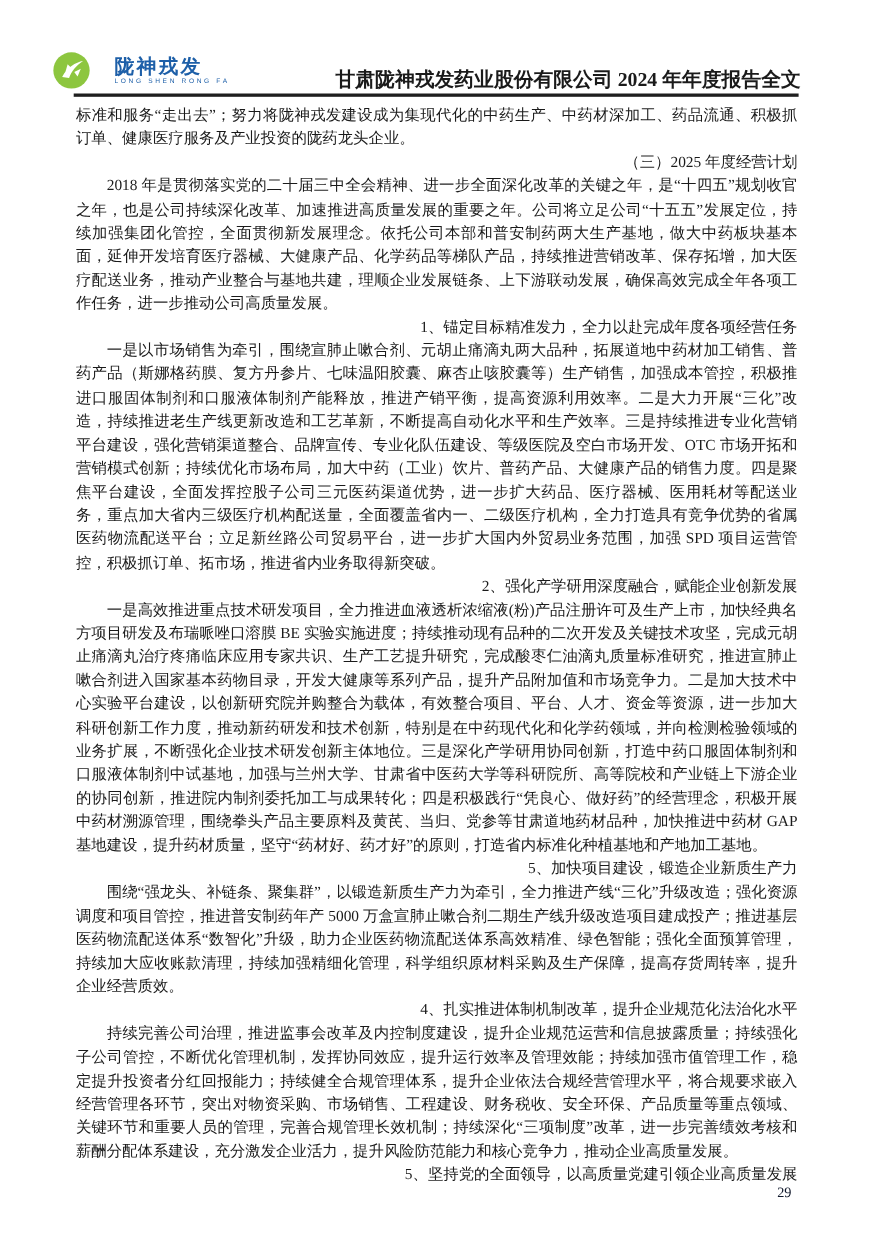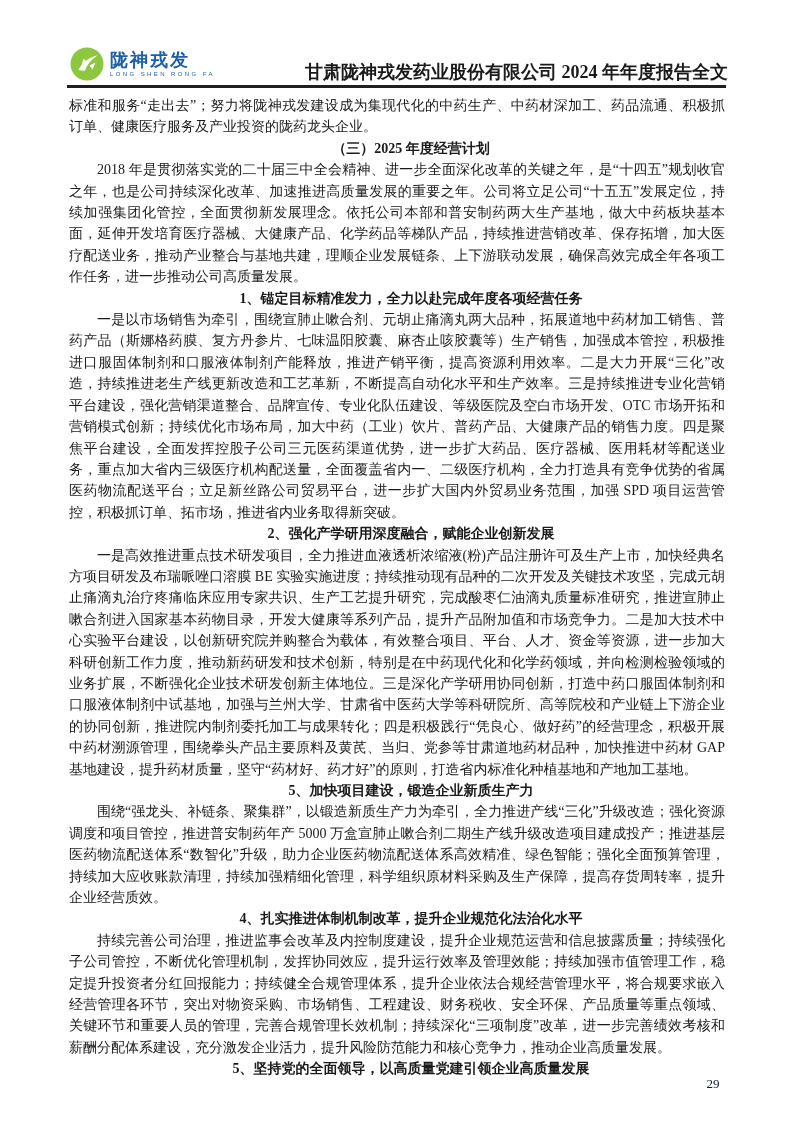--- a/index.html
+++ b/index.html
@@ -10,25 +10,25 @@
     margin: 0 auto;
     background: #ffffff;
     font-family: "Liberation Serif", serif;
     color: #1a1a1a;
     overflow: hidden;
   }
 
   
   .hdr-logo {
     position: absolute;
-    left: 70px;
+    left: 48px;
     top: 47px;
     display: flex;
     align-items: center;
-    gap: 6px;
+    gap: 22px;
   }
   .hdr-logo svg { display: block; }
   .brand-text { display: flex; flex-direction: column; line-height: 1; }
   .brand-cn {
     font-family: "Liberation Sans", sans-serif;
     font-size: 18px;
     font-weight: bold;
     color: var(--brand-blue, #1d5fa8);
     letter-spacing: 2px;
   }
@@ -66,23 +66,23 @@
     width: 656px;
     font-size: 14px;
     line-height: 21.4px;
     text-align: justify;
     text-justify: inter-character;
   }
   .doc-body p { margin: 0; }
   .block.paragraph { text-indent: 2em; }
   .block.paragraph_flush { text-indent: 0; }
   .block.heading {
-    font-weight: bold;
+    font-weight: normal;
     text-indent: 2em;
-    text-align: center;
+    text-align: right;
   }
 
   
   .page-number {
     position: absolute;
     left: 698px;
     top: 1037px;
     width: 30px;
     text-align: center;
     font-size: 13px;

